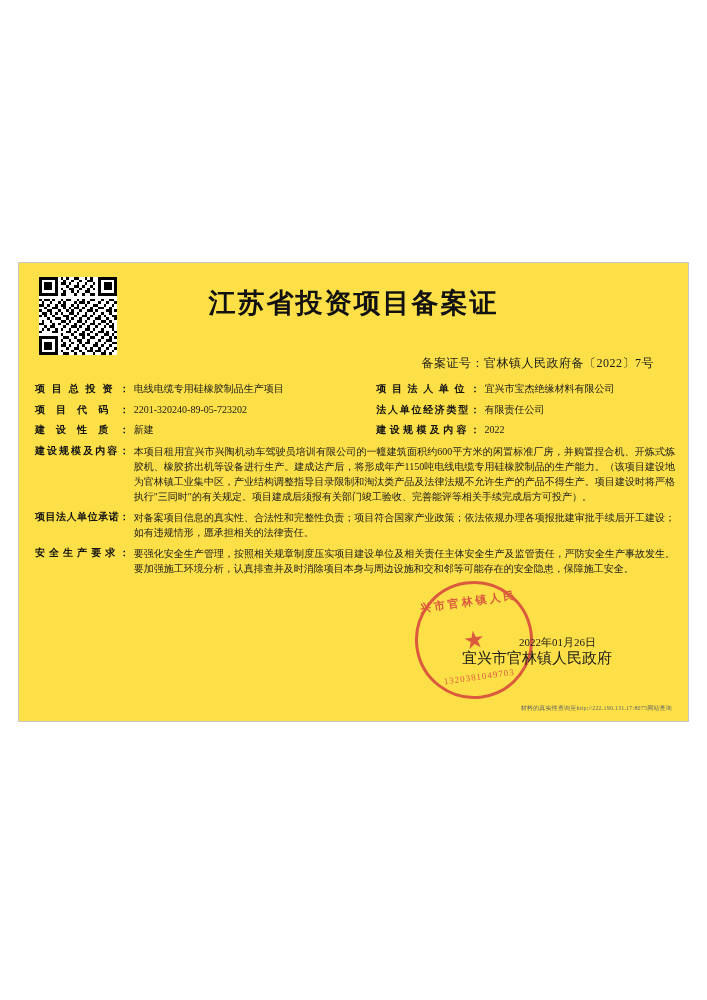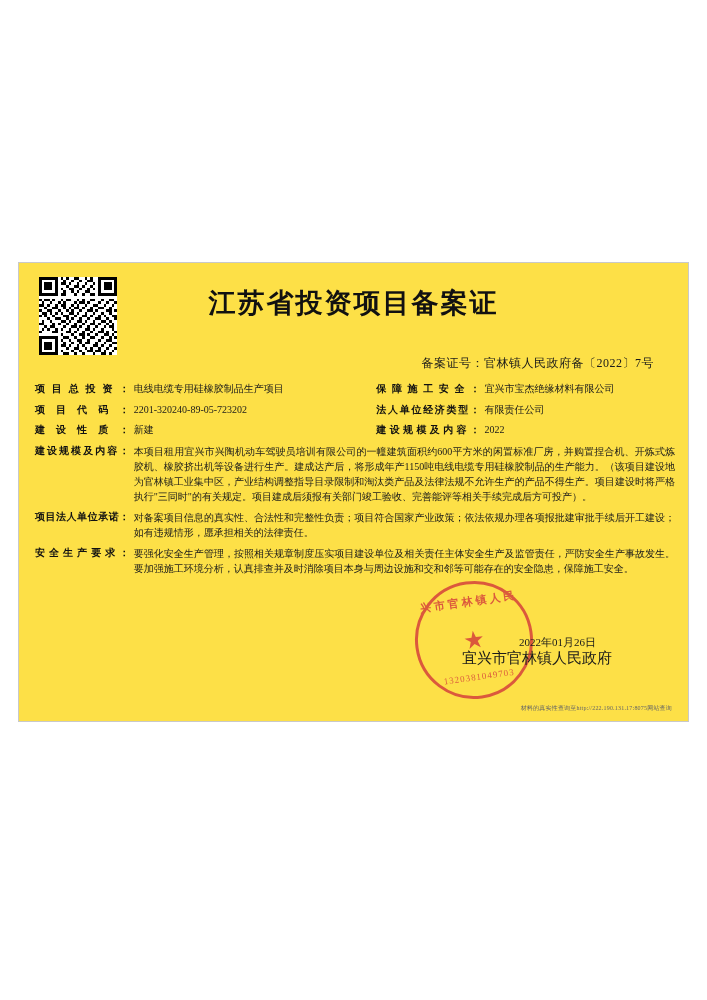--- a/index.html
+++ b/index.html
@@ -406,21 +406,21 @@
   <div class="record-no">
     <span>备案证号：</span><span>官林镇人民政府备〔2022〕7号</span>
   </div>
 
   <table class="fields">
     <tbody>
         <tr>
       <td class="lbl">项目总投资：</td>
       <td class="val val-l">电线电缆专用硅橡胶制品生产项目</td>
       <td class="spacer"></td>
-      <td class="lbl wide">保障施工安全：</td>
+      <td class="lbl wide">项目法人单位：</td>
       <td class="val val-r">宜兴市宝杰绝缘材料有限公司</td>
     </tr>
     <tr>
       <td class="lbl">项目代码：</td>
       <td class="val val-l">2201-320240-89-05-723202</td>
       <td class="spacer"></td>
       <td class="lbl wide">法人单位经济类型：</td>
       <td class="val val-r">有限责任公司</td>
     </tr>
     <tr>

